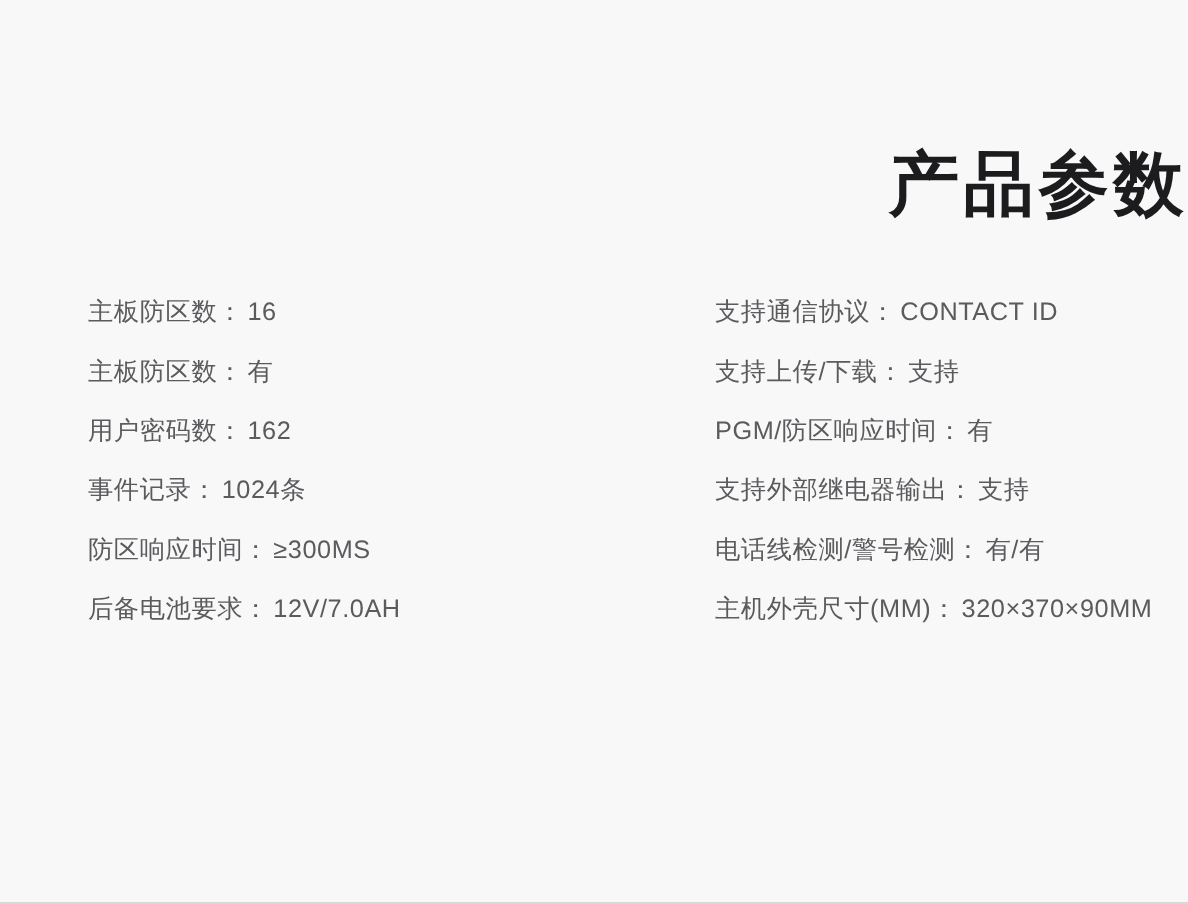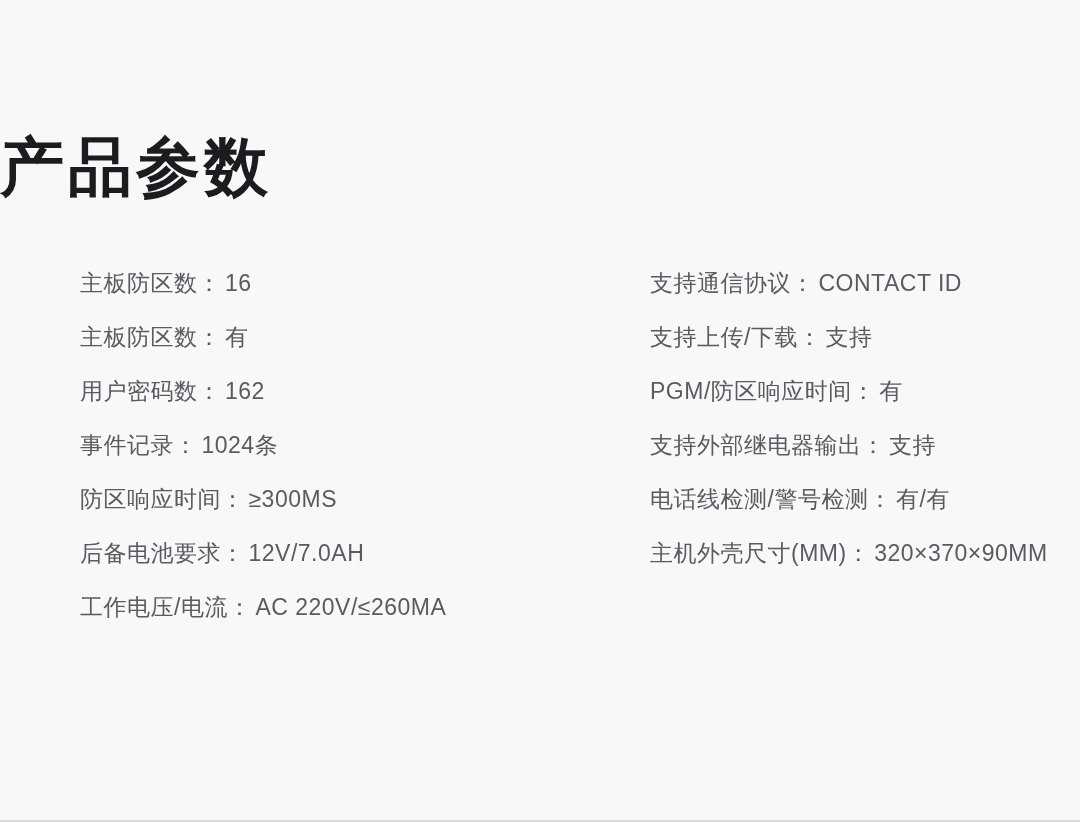--- a/index.html
+++ b/index.html
@@ -8,21 +8,21 @@
     position: relative;
     width: 1080px;
     height: 822px;
     background: #f8f8f9;
     font-family: "Liberation Sans", "DejaVu Sans", sans-serif;
     overflow: hidden;
     border-bottom: 2px solid #d9d9dc;
   }
   .title {
     padding-top: 122px;
-    text-align: left;
+    text-align: right;
     font-size: 64px;
     line-height: 90px;
     font-weight: 700;
     color: #1c1c1e;
     letter-spacing: 4px;
   }
   .columns {
     display: flex;
     margin-top: 54px;
     padding-left: 80px;
@@ -46,21 +46,20 @@
 <div class="page">
   <h1 class="title">产品参数</h1>
   <div class="columns">
     <div class="col col-left">
         <div class="spec-row"><span>主板防区数</span><span class="sep">：</span><span>16</span></div>
         <div class="spec-row"><span>主板防区数</span><span class="sep">：</span><span>有</span></div>
         <div class="spec-row"><span>用户密码数</span><span class="sep">：</span><span>162</span></div>
         <div class="spec-row"><span>事件记录</span><span class="sep">：</span><span>1024条</span></div>
         <div class="spec-row"><span>防区响应时间</span><span class="sep">：</span><span>≥300MS</span></div>
         <div class="spec-row"><span>后备电池要求</span><span class="sep">：</span><span>12V/7.0AH</span></div>
-        <div class="spec-row"><span>工作电压/电流</span><span class="sep">：</span><span>AC 220V/≤260MA</span></div>
       </div>
     <div class="col col-right">
         <div class="spec-row"><span>支持通信协议</span><span class="sep">：</span><span>CONTACT ID</span></div>
         <div class="spec-row"><span>支持上传/下载</span><span class="sep">：</span><span>支持</span></div>
         <div class="spec-row"><span>PGM/防区响应时间</span><span class="sep">：</span><span>有</span></div>
         <div class="spec-row"><span>支持外部继电器输出</span><span class="sep">：</span><span>支持</span></div>
         <div class="spec-row"><span>电话线检测/警号检测</span><span class="sep">：</span><span>有/有</span></div>
         <div class="spec-row"><span>主机外壳尺寸(MM)</span><span class="sep">：</span><span>320×370×90MM</span></div>
       </div>
   </div>

